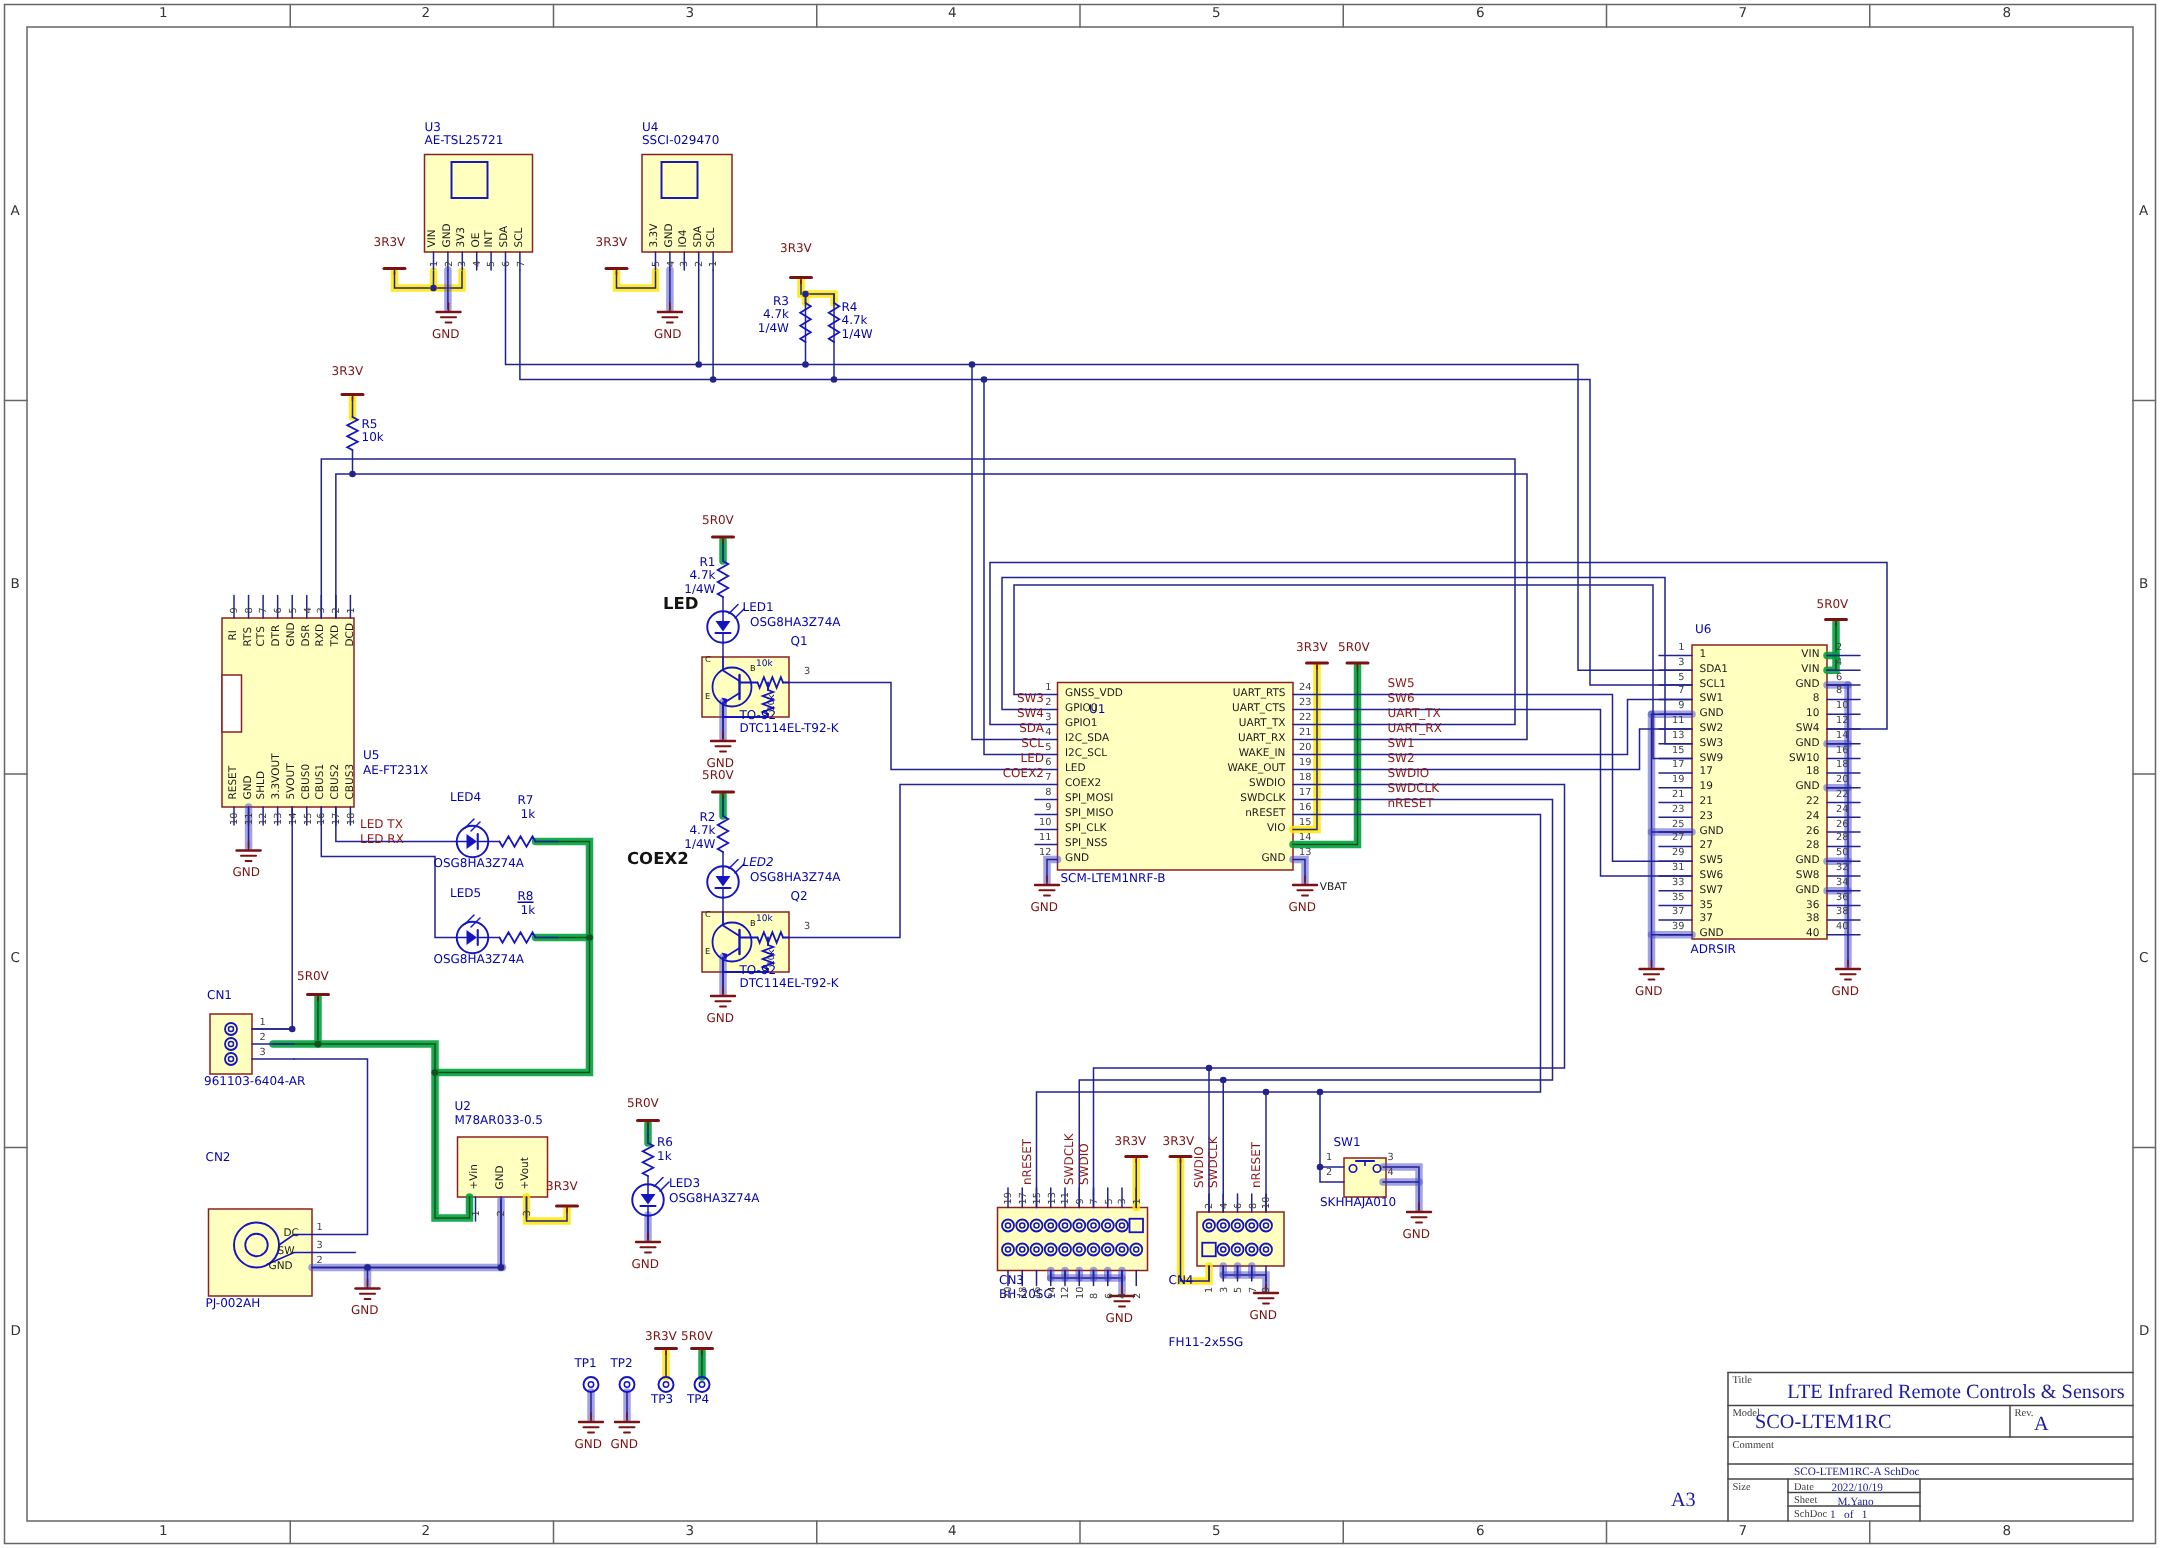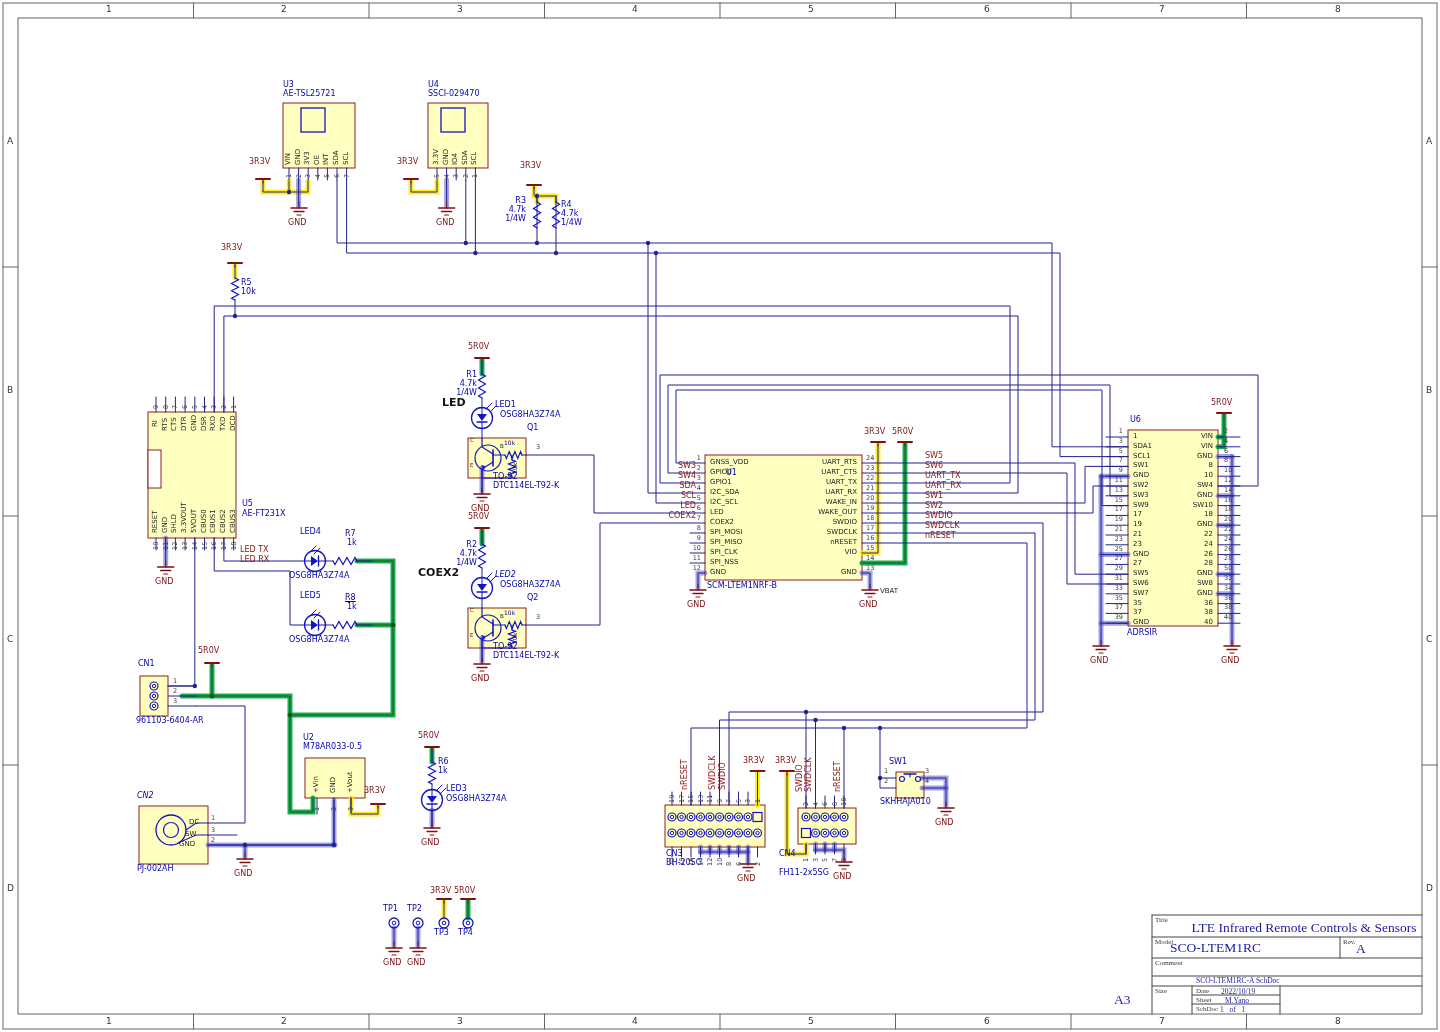--- a/index.html
+++ b/index.html
@@ -646,26 +646,26 @@
       <span class="t des" style="left: 242px; top: 500px;">U5</span>
       <span class="t des" style="left: 242px; top: 510px;">AE-FT231X</span>
       <span class="t des" style="left: 303px; top: 734px;">U2</span>
       <span class="t des" style="left: 303px; top: 743px;">M78AR033-0.5</span>
       <span class="t des" style="left: 726px; top: 441px; margin-top: 28px;">U1</span>
       <span class="t des" style="left: 707px; top: 582px;">SCM-LTEM1NRF-B</span>
       <span class="t des" style="left: 1130px; top: 416px;">U6</span>
       <span class="t des" style="left: 1127px; top: 629px;">ADRSIR</span>
       <span class="t des" style="left: 138px; top: 660px;">CN1</span>
       <span class="t des" style="left: 136px; top: 717px;">961103-6404-AR</span>
-      <span class="t des" style="left: 137px; top: 792px; font-style: italic;">CN2</span>
+      <span class="t des" style="left: 137px; top: 768px;">CN2</span>
       <span class="t des" style="left: 137px; top: 865px;">PJ-002AH</span>
       <span class="t des" style="left: 666px; top: 850px;">CN3</span>
       <span class="t des" style="left: 666px; top: 859px;">BH-20SG</span>
       <span class="t des" style="left: 779px; top: 850px;">CN4</span>
-      <span class="t des" style="left: 779px; top: 869px;">FH11-2x5SG</span>
+      <span class="t des" style="left: 779px; top: 891px;">FH11-2x5SG</span>
       <span class="t des" style="left: 889px; top: 758px;">SW1</span>
       <span class="t des" style="left: 880px; top: 798px;">SKHHAJA010</span>
       <span class="t pn v" style="left: 285px; top: 165px;">VIN</span>
       <span class="t num v" style="left: 286px; top: 178px;">1</span>
       <span class="t pn v" style="left: 294.6px; top: 165px;">GND</span>
       <span class="t num v" style="left: 295.6px; top: 178px;">2</span>
       <span class="t pn v" style="left: 304.2px; top: 165px;">3V3</span>
       <span class="t num v" style="left: 305.2px; top: 178px;">3</span>
       <span class="t pn v" style="left: 313.8px; top: 165px;">OE</span>
       <span class="t num v" style="left: 314.8px; top: 178px;">4</span>

